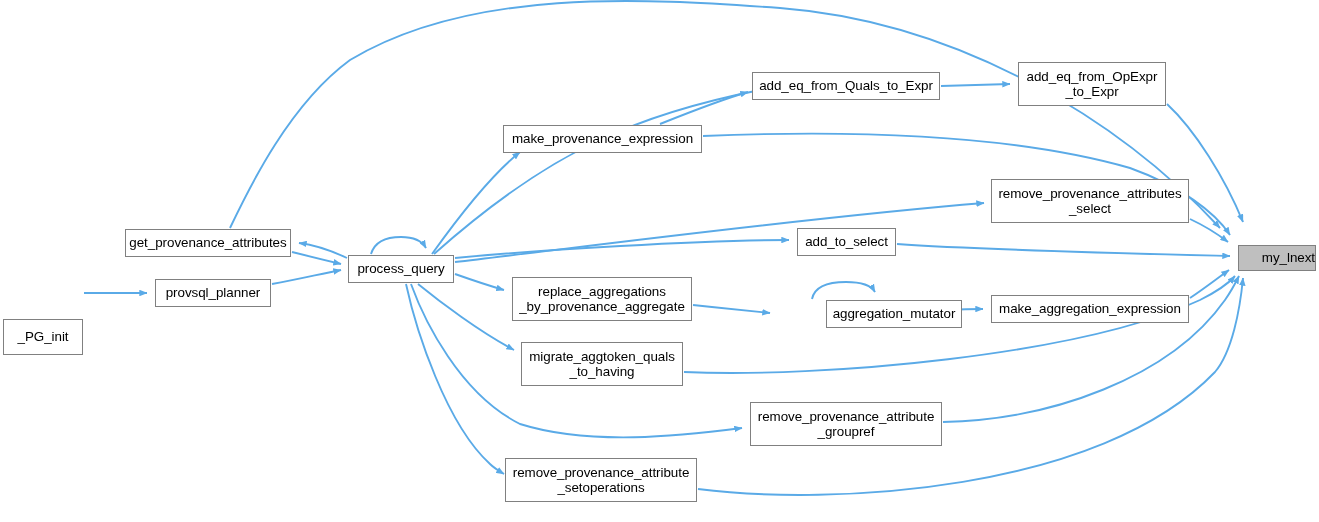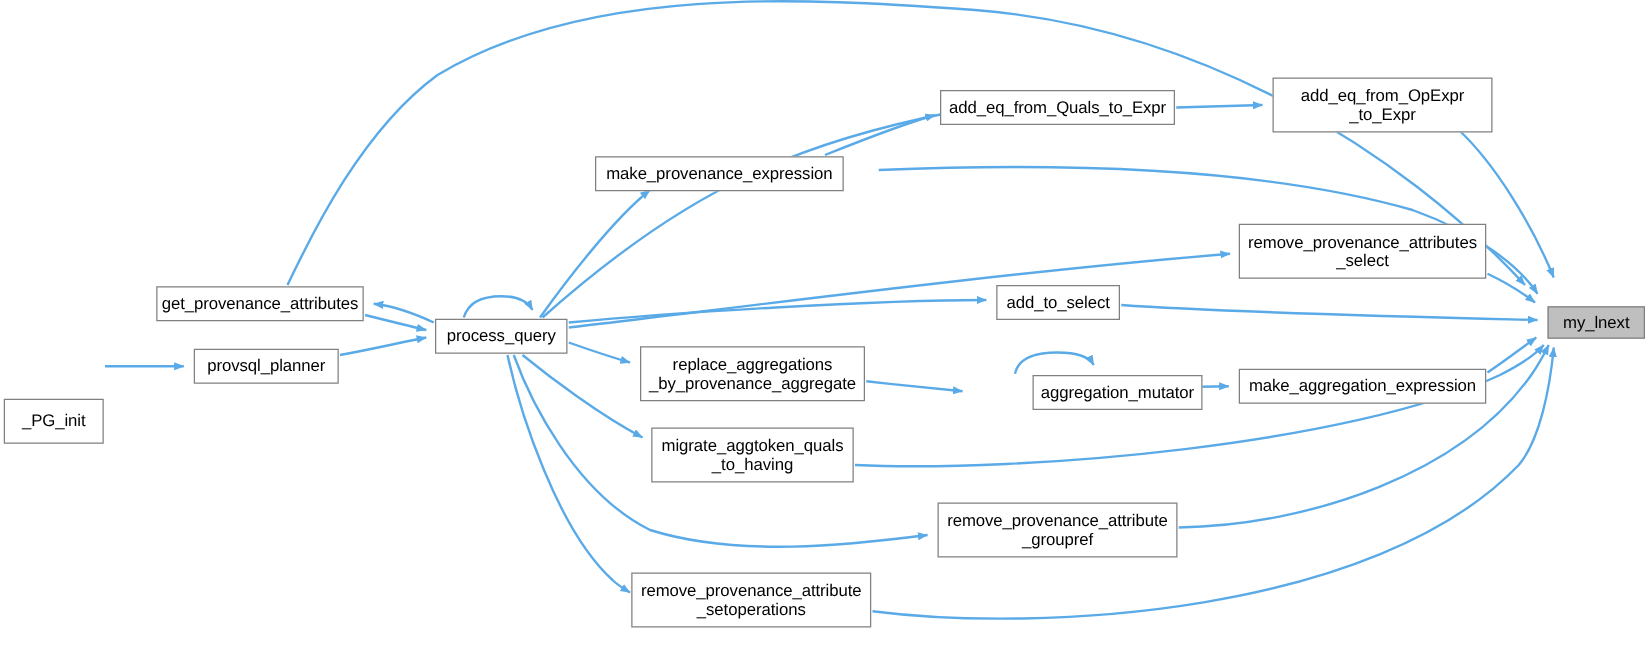--- a/index.html
+++ b/index.html
@@ -85,32 +85,32 @@
         <path d="M 943,422 C 1050,420 1170,378 1225,300 C 1232,290 1236,282 1239,276" marker-end="url(#arrow)"></path>
         <path d="M 406,284 C 416,330 446,424 490,464 C 494,468 499,471 504,474" marker-end="url(#arrow)"></path>
         <path d="M 698,489 C 830,506 1100,492 1215,372 C 1232,352 1240,310 1243,278" marker-end="url(#arrow)"></path>
       </g>
   </svg>
   <div id="node-layer">
       <div class="node" style="left: 3px; top: 279px; width: 80px; height: 36px; margin-top: 40px;"><span class="node-label">_PG_init</span></div>
       <div class="node" style="left: 155px; top: 279px; width: 116px; height: 28px;"><span class="node-label">provsql_planner</span></div>
       <div class="node" style="left: 125px; top: 229px; width: 166px; height: 28px; justify-content: center;"><span class="node-label">get_provenance_attributes</span></div>
       <div class="node" style="left: 348px; top: 255px; width: 106px; height: 28px;"><span class="node-label">process_query</span></div>
-      <div class="node" style="left: 476px; top: 125px; width: 199px; height: 28px;"><span class="node-label">make_provenance_expression</span></div>
+      <div class="node" style="left: 503px; top: 125px; width: 199px; height: 28px;"><span class="node-label">make_provenance_expression</span></div>
       <div class="node" style="left: 752px; top: 72px; width: 188px; height: 28px;"><span class="node-label">add_eq_from_Quals_to_Expr</span></div>
-      <div class="node" style="left: 1018px; top: 62px; width: 176px; height: 44px;"><span class="node-label">add_eq_from_OpExpr
+      <div class="node" style="left: 1018px; top: 62px; width: 148px; height: 44px;"><span class="node-label">add_eq_from_OpExpr
 _to_Expr</span></div>
       <div class="node" style="left: 991px; top: 179px; width: 198px; height: 44px;"><span class="node-label">remove_provenance_attributes
 _select</span></div>
       <div class="node" style="left: 797px; top: 228px; width: 99px; height: 28px;"><span class="node-label">add_to_select</span></div>
       <div class="node" style="left: 512px; top: 277px; width: 180px; height: 44px;"><span class="node-label">replace_aggregations
 _by_provenance_aggregate</span></div>
       <div class="node" style="left: 778px; top: 300px; width: 136px; height: 28px; margin-left: 48px;"><span class="node-label">aggregation_mutator</span></div>
       <div class="node" style="left: 991px; top: 295px; width: 198px; height: 28px;"><span class="node-label">make_aggregation_expression</span></div>
       <div class="node" style="left: 521px; top: 342px; width: 162px; height: 44px;"><span class="node-label">migrate_aggtoken_quals
 _to_having</span></div>
       <div class="node" style="left: 750px; top: 402px; width: 192px; height: 44px;"><span class="node-label">remove_provenance_attribute
 _groupref</span></div>
       <div class="node" style="left: 505px; top: 458px; width: 192px; height: 44px;"><span class="node-label">remove_provenance_attribute
 _setoperations</span></div>
-      <div class="node focus" style="left: 1238px; top: 245px; width: 78px; height: 26px;"><span class="node-label">my_lnext</span></div>
+      <div class="node focus" style="left: 1238px; top: 245px; width: 78px; height: 26px; text-align: right;"><span class="node-label">my_lnext</span></div>
     </div>
 </div>
 
 </body></html>

